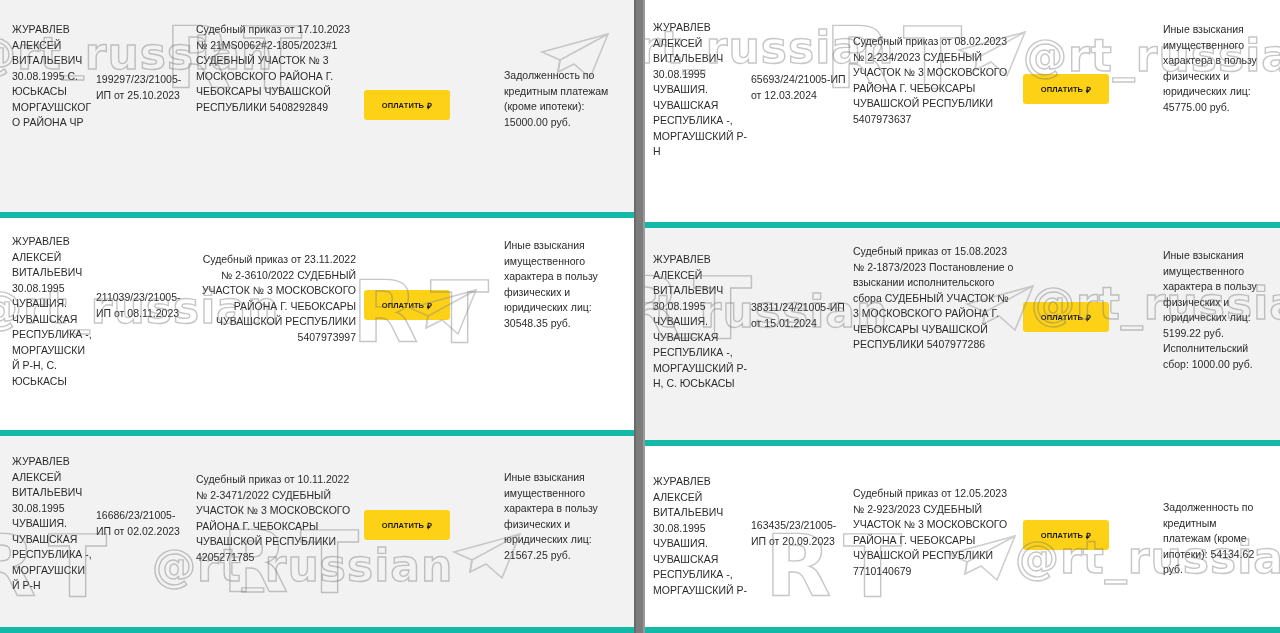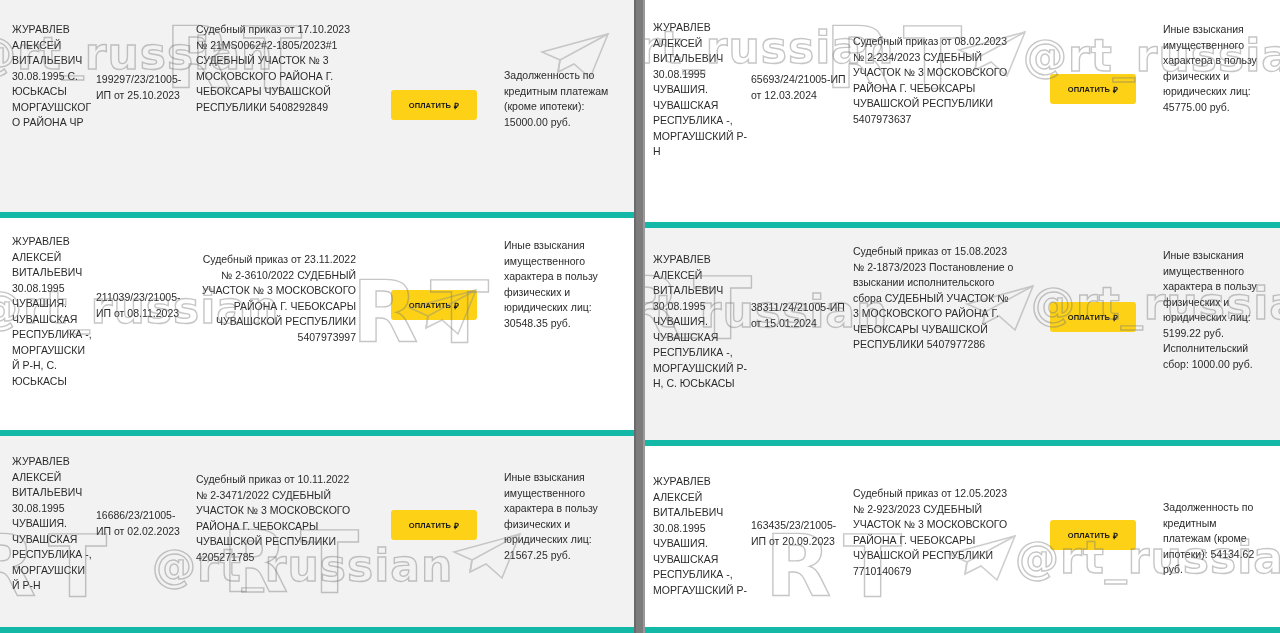--- a/index.html
+++ b/index.html
@@ -92,21 +92,20 @@
     text-align: left;
   }
   .cell-doc {
     width: 168px;
     padding-right: 8px;
   }
   .cell-pay {
     width: 140px;
     display: flex;
     align-items: flex-start;
-    justify-content: center;
     padding-top: 22px;
   }
   .cell-amount {
     width: 120px;
     padding-right: 8px;
   }
 
   
   .panel-right .cell-debtor { width: 106px; padding-left: 8px; }
   .panel-right .cell-case   { width: 102px; }

